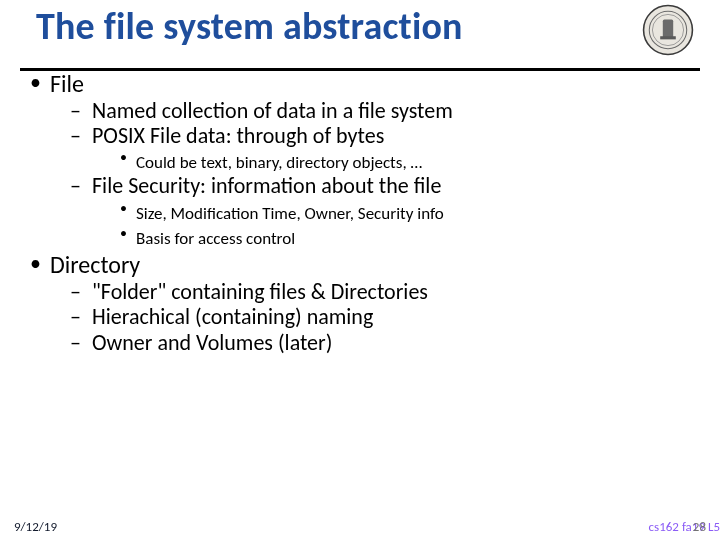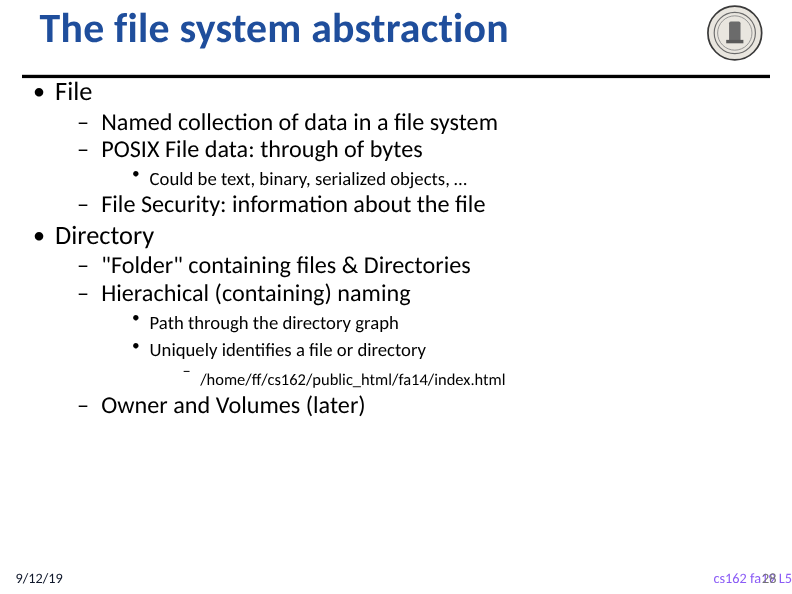--- a/index.html
+++ b/index.html
@@ -125,50 +125,45 @@
       <li>
         <span class="txt">File</span>
         <ul class="lvl2">
           <li>
             <span class="txt">Named collection of data in a file system</span>
           </li>
           <li>
             <span class="txt">POSIX File data: through of bytes</span>
             <ul class="lvl3">
               <li>
-                <span class="txt">Could be text, binary, serialized objects, …</span>
+                <span class="txt">Could be text, binary, directory objects, …</span>
               </li>
             </ul>
           </li>
           <li>
             <span class="txt">File Security: information about the file</span>
+            <ul class="lvl3">
+              <li>
+                <span class="txt">Size, Modification Time, Owner, Security info</span>
+              </li>
+              <li>
+                <span class="txt">Basis for access control</span>
+              </li>
+            </ul>
           </li>
         </ul>
       </li>
       <li>
         <span class="txt">Directory</span>
         <ul class="lvl2">
           <li>
             <span class="txt">"Folder" containing files &amp; Directories</span>
           </li>
           <li>
             <span class="txt">Hierachical (containing) naming</span>
-            <ul class="lvl3">
-              <li>
-                <span class="txt">Path through the directory graph</span>
-              </li>
-              <li>
-                <span class="txt">Uniquely identifies a file or directory</span>
-                <ul class="lvl4">
-                  <li>
-                    <span class="txt">/home/ff/cs162/public_html/fa14/index.html</span>
-                  </li>
-                </ul>
-              </li>
-            </ul>
           </li>
           <li>
             <span class="txt">Owner and Volumes (later)</span>
           </li>
         </ul>
       </li>
     </ul>
   </div>
 
   <div class="footer">

